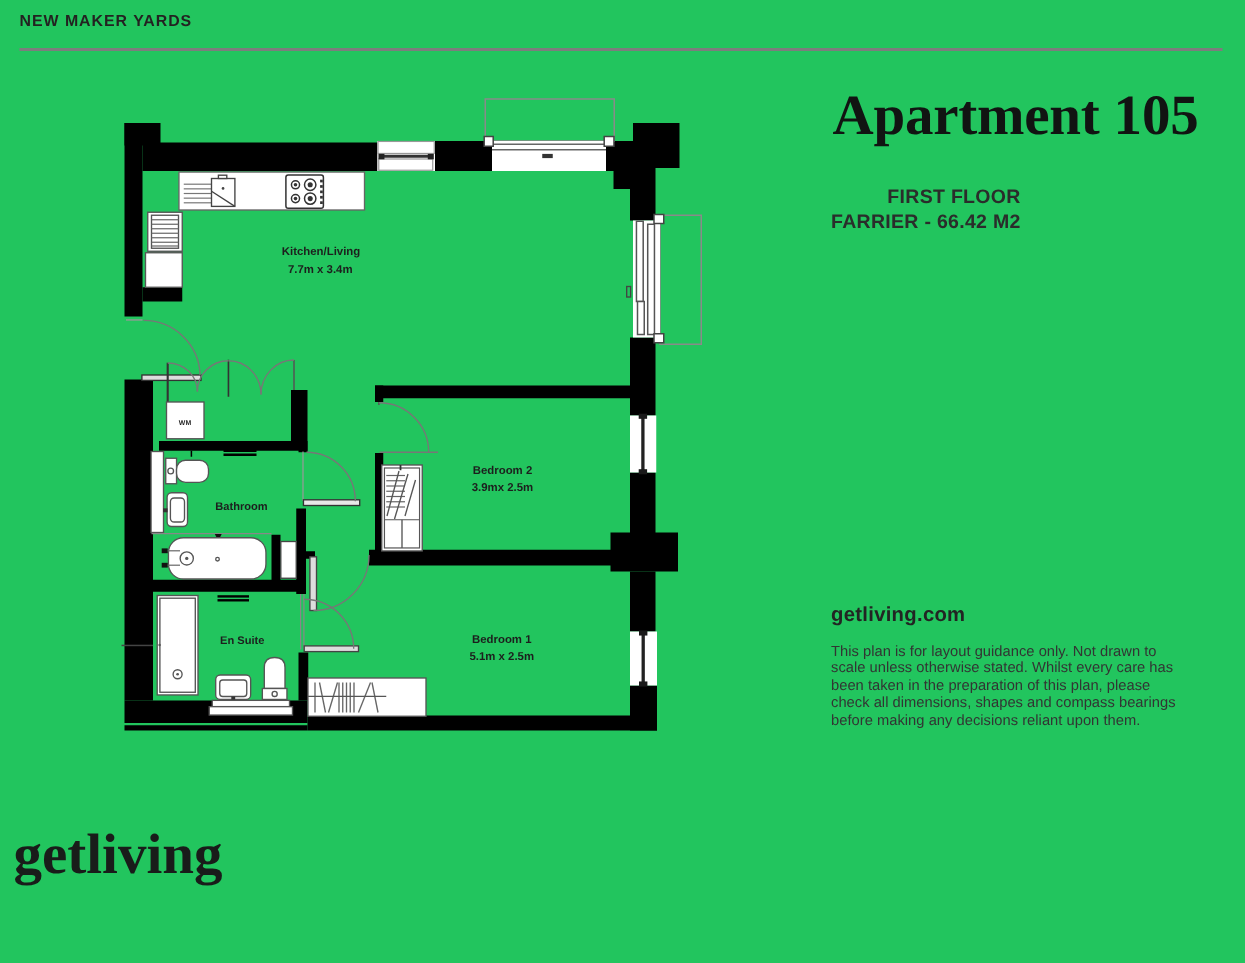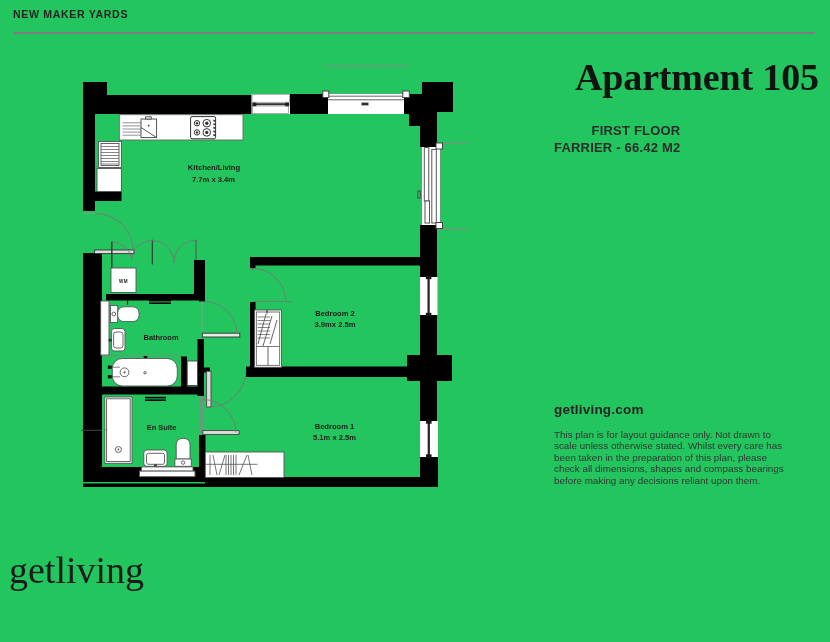--- a/index.html
+++ b/index.html
@@ -2,26 +2,26 @@
 <html><head>
 <meta charset="utf-8">
 <style>
 html,body{margin:0;padding:0;background:#fff;}
 .page{position:relative;width:830px;height:642px;background:#22c55e;overflow:hidden;
   font-family:"Liberation Sans",sans-serif;}
 .abs{position:absolute;}
 .brand{left:13px;top:8.2px;font-size:10.6px;font-weight:bold;letter-spacing:0.65px;color:rgba(35,31,32,0.99);}
 .rule{left:13px;top:32px;width:802px;height:2px;background:#7d7d7d;}
 .apt{left:555px;top:55px;font-family:"Liberation Serif",serif;font-weight:bold;
-  font-size:38px;color:rgba(17,17,17,0.99);letter-spacing:-0.15px;margin-left:20px;}
+  font-size:38px;color:rgba(17,17,17,0.99);letter-spacing:-0.15px;}
 .sub{left:554px;top:122px;font-size:13px;font-weight:bold;color:rgba(43,43,43,0.99);
   letter-spacing:0.2px;line-height:17.2px;text-align:right;}
 .site{left:554px;top:402px;font-size:13.5px;font-weight:bold;color:rgba(34,34,34,0.99);letter-spacing:0.2px;}
 .disc{left:554px;top:428.5px;font-size:9.8px;color:rgba(51,51,51,0.99);line-height:11.6px;letter-spacing:0.02px;white-space:nowrap;}
-.logo{left:9px;top:548px;font-family:"Liberation Serif",serif;font-weight:normal;
+.logo{left:9px;top:548px;font-family:"Liberation Serif",serif;font-weight:bold;
   font-size:38px;color:rgba(25,25,25,0.99);letter-spacing:0px;}
 svg{position:absolute;left:0;top:0;}
 </style>
 </head>
 <body>
 <div class="page">
 
 <div class="abs brand">NEW MAKER YARDS</div>
 
 <div class="abs rule"></div>

